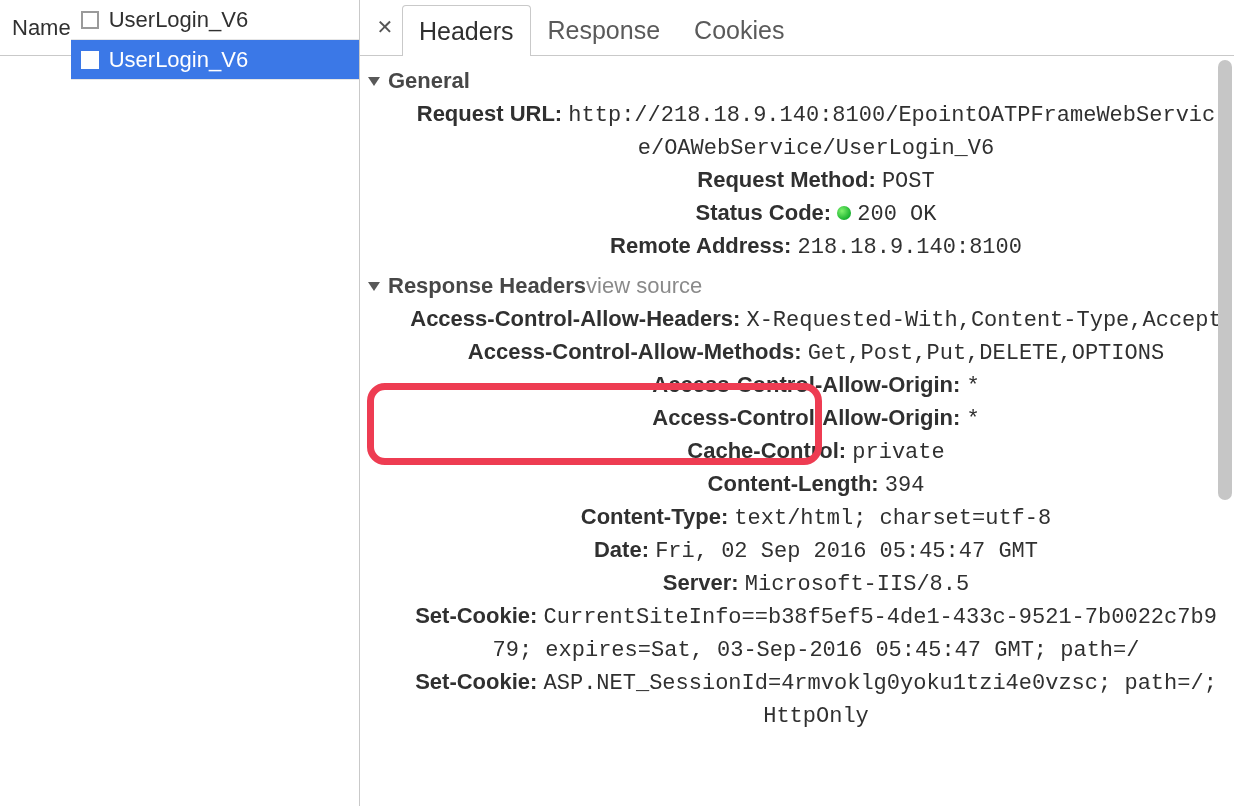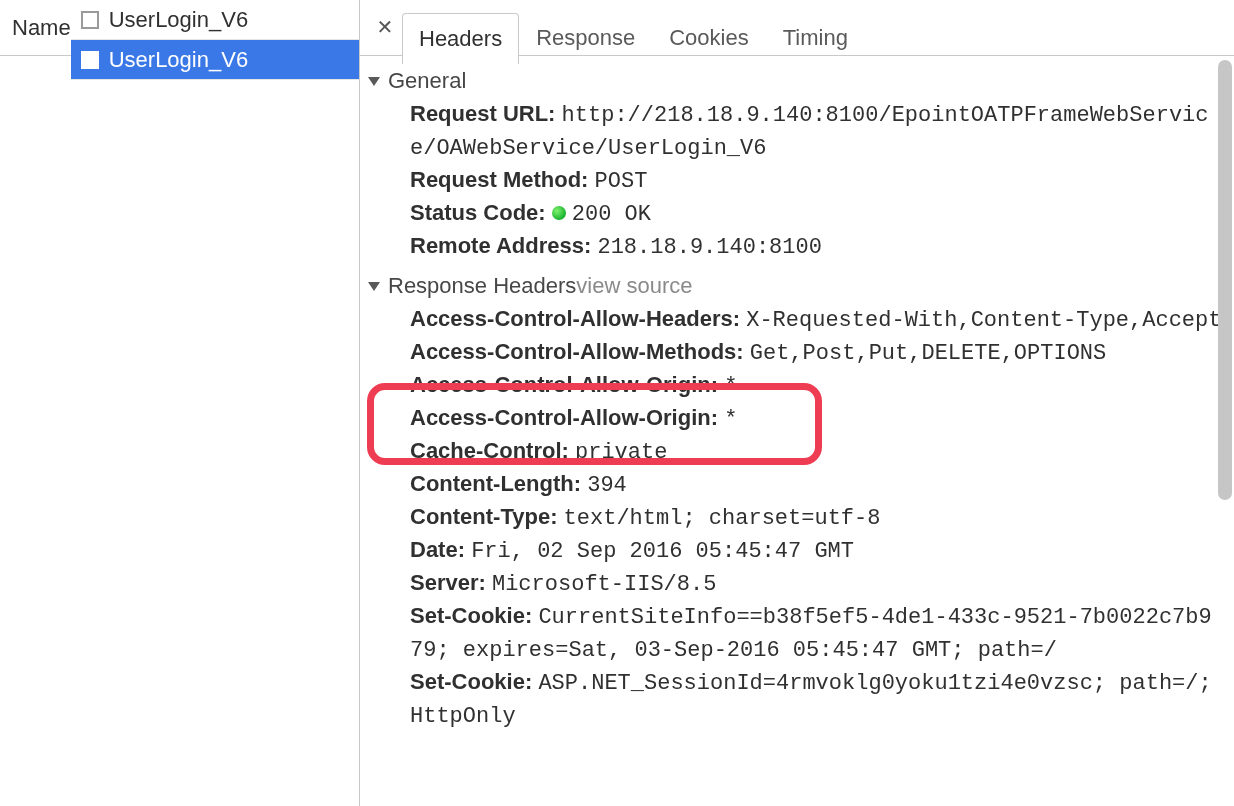--- a/index.html
+++ b/index.html
@@ -79,26 +79,26 @@
     color: #555;
     font-size: 20px;
     cursor: pointer;
     padding-bottom: 2px;
   }
   .tab {
     display: flex;
     align-items: center;
     padding: 0 16px;
     color: #5a5a5a;
-    font-size: 22px;
+    font-size: 25px;
     cursor: pointer;
     border: 1px solid transparent;
     border-bottom: none;
     height: 51px;
-    margin-top: 12px;
+    margin-top: 4px;
   }
   .tab.active {
     color: #303030;
     border-color: #c9c9c9;
     background: #fff;
     border-top-left-radius: 4px;
     border-top-right-radius: 4px;
     position: relative;
     top: 1px;
   }
@@ -121,32 +121,33 @@
   }
   .caret {
     display: inline-block;
     width: 0; height: 0;
     border-left: 6px solid transparent;
     border-right: 6px solid transparent;
     border-top: 9px solid #595959;
     margin-right: 8px;
   }
   .section-title {
-    font-weight: 400;
+    font-weight: 700;
     color: #474747;
   }
   .view-source {
     color: #8a8a8a;
     font-weight: 400;
     cursor: pointer;
   }
   .kv-block {
     padding-left: 42px;
     line-height: 31px;
     word-break: break-all;
+    text-align: center;
   }
   .kv { }
   .kv .k { font-weight: 700; color: #303030; }
   .kv .v {
     font-family: Menlo, Consolas, "Courier New", monospace;
     color: #303030;
     white-space: pre-wrap;
   }
   .status-dot {
     display: inline-block;
@@ -199,21 +200,20 @@
       </div>
     </div>
   </div>
 
   <div class="main">
     <div class="tabs">
       <div class="close-btn">✕</div>
       <div class="tab active">Headers</div>
       <div class="tab">Response</div>
       <div class="tab">Cookies</div>
-      <div class="tab">Timing</div>
     </div>
 
     <div class="content">
 
       <div class="section">
         <div class="section-header">
           <span class="caret"></span>
           <span class="section-title">General</span>
         </div>
         <div class="kv-block">

